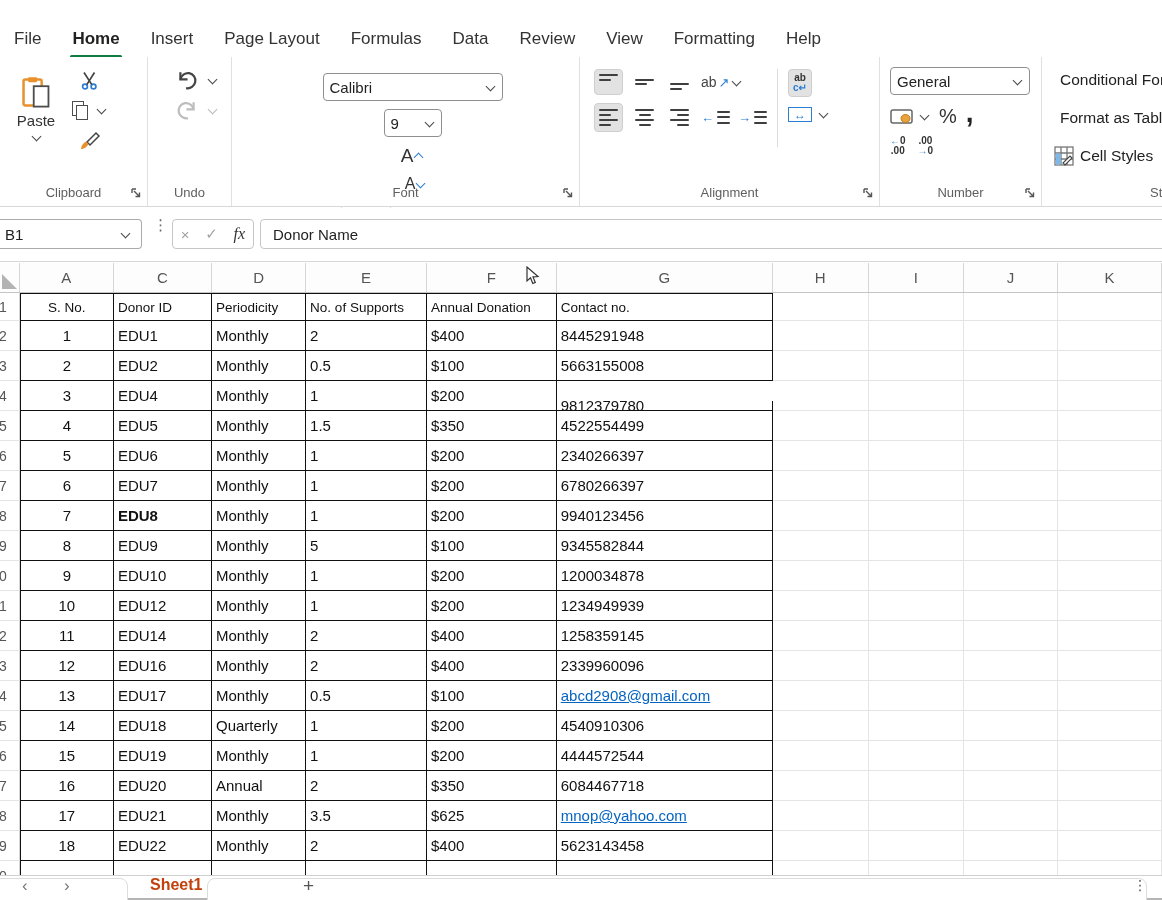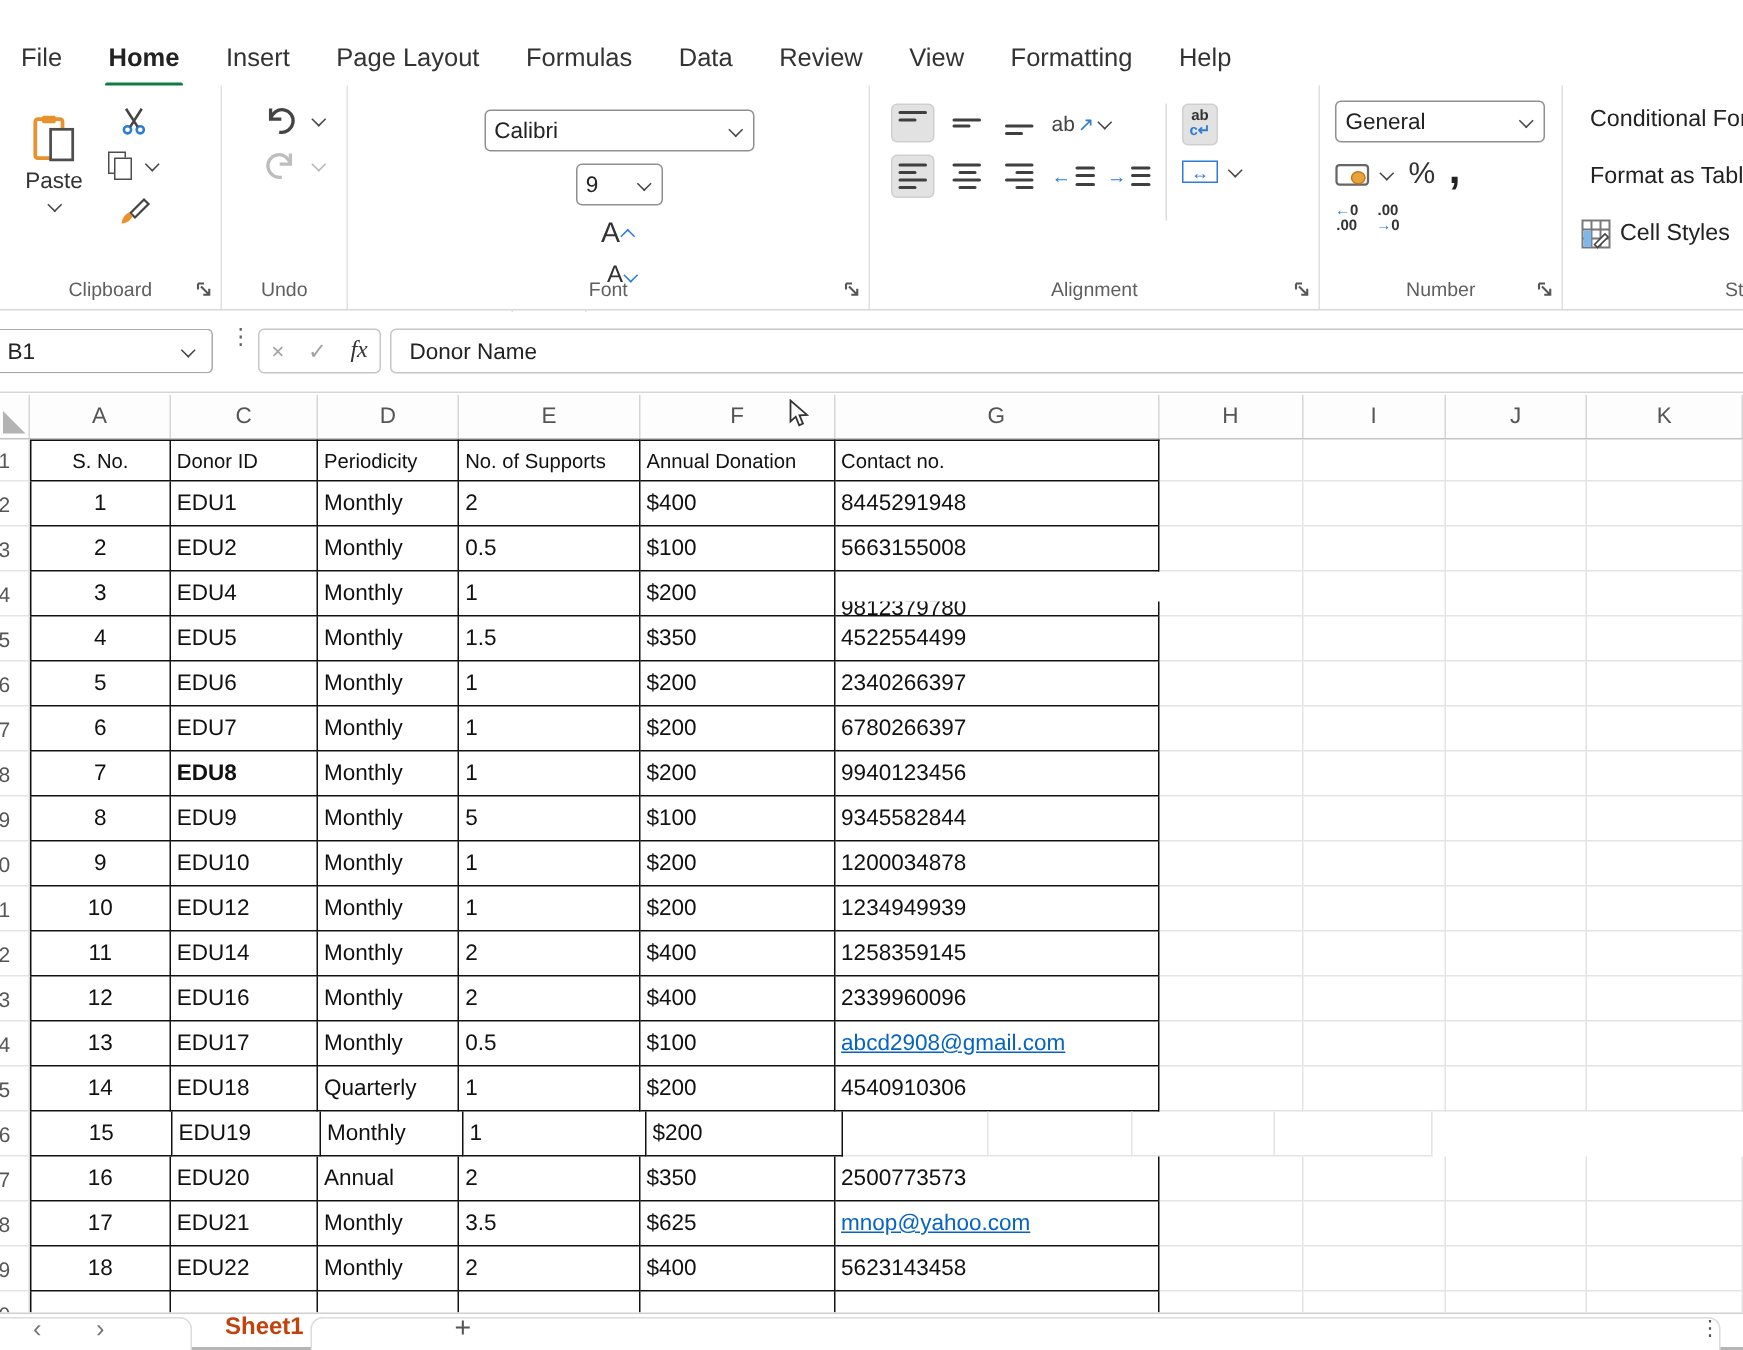--- a/index.html
+++ b/index.html
@@ -637,35 +637,36 @@
       </div>
       <div class="grow" style="height: 30px;">
         <div class="rownum" style="width: 20px;">
           <span>16</span>
         </div>
         <div class="cell tbl first ctr" style="width: 95px;">15</div>
         <div class="cell tbl" style="width: 99px;">EDU19</div>
         <div class="cell tbl" style="width: 95px;">Monthly</div>
         <div class="cell tbl" style="width: 122px;">1</div>
         <div class="cell tbl" style="width: 131px;">$200</div>
+        <div class="cell tbl" style="width: 218px;">4444572544</div>
         <div class="cell" style="width: 97px;"></div>
         <div class="cell" style="width: 96px;"></div>
         <div class="cell" style="width: 95px;"></div>
         <div class="cell" style="width: 105px;"></div>
       </div>
       <div class="grow" style="height: 30px;">
         <div class="rownum" style="width: 20px;">
           <span>17</span>
         </div>
         <div class="cell tbl first ctr" style="width: 95px;">16</div>
         <div class="cell tbl" style="width: 99px;">EDU20</div>
         <div class="cell tbl" style="width: 95px;">Annual</div>
         <div class="cell tbl" style="width: 122px;">2</div>
         <div class="cell tbl" style="width: 131px;">$350</div>
-        <div class="cell tbl" style="width: 218px;">2500773573</div>
+        <div class="cell tbl" style="width: 218px;">6084467718</div>
         <div class="cell" style="width: 97px;"></div>
         <div class="cell" style="width: 96px;"></div>
         <div class="cell" style="width: 95px;"></div>
         <div class="cell" style="width: 105px;"></div>
       </div>
       <div class="grow" style="height: 30px;">
         <div class="rownum" style="width: 20px;">
           <span>18</span>
         </div>
         <div class="cell tbl first ctr" style="width: 95px;">17</div>

